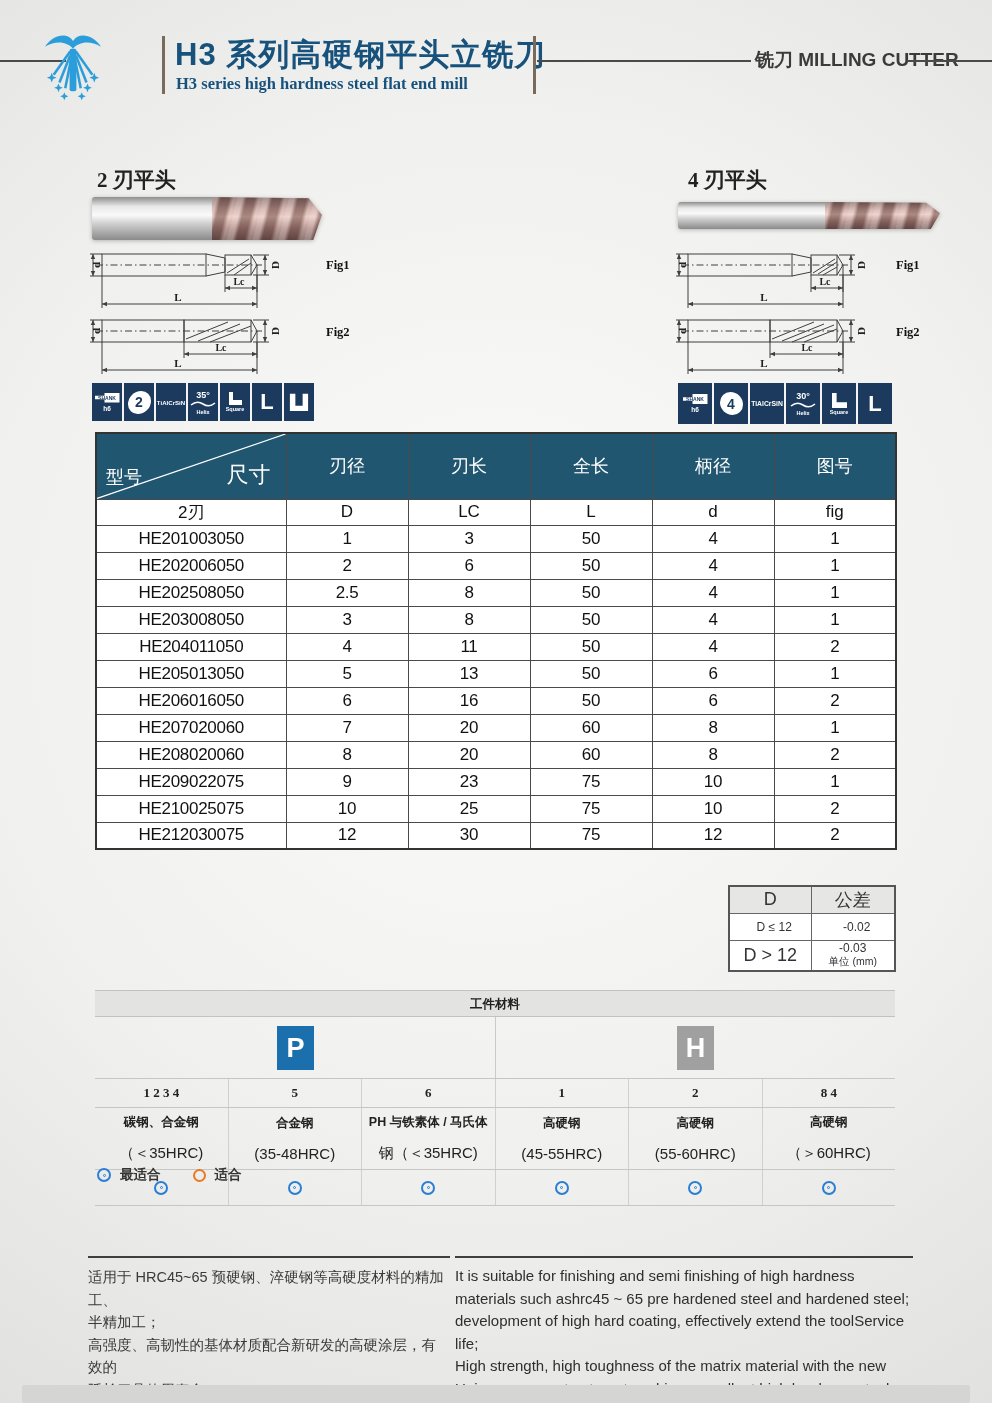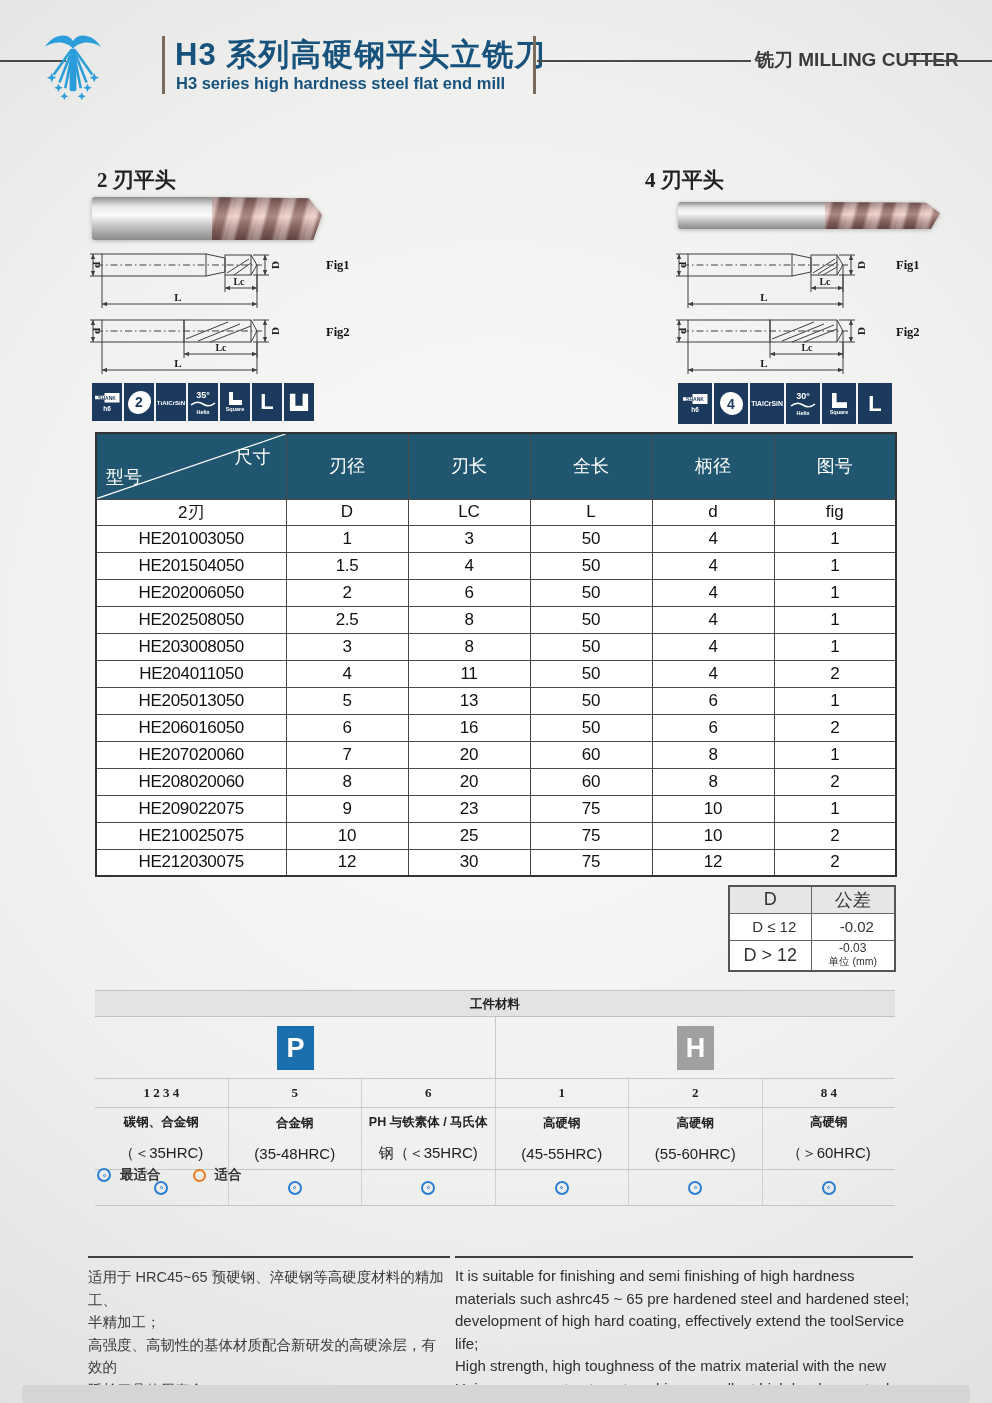--- a/index.html
+++ b/index.html
@@ -5,21 +5,21 @@
   * { margin:0; padding:0; box-sizing:border-box; }
   body { font-family:"Liberation Sans",sans-serif; background:#888; }
   .page { position:relative; width:992px; height:1403px; margin:0 auto; overflow:hidden;
           background:radial-gradient(ellipse 120% 85% at 50% 45%, #fbfbf9 0%, #f0f0ee 45%, #e2e2e0 75%, #d2d2d0 100%); }
 
   
   .hline { position:absolute; height:2px; background:#4a4a4a; }
   .logo { position:absolute; left:44px; top:32px; }
   .vbar { position:absolute; width:3px; background:#7a6a5c; }
   .title-zh { position:absolute; left:175px; top:34px; font-size:31px; font-weight:bold; color:#17527d; letter-spacing:1px; white-space:nowrap; }
-  .title-en { position:absolute; left:176px; top:74px; font-size:16.5px; font-weight:bold; color:#17527d; white-space:nowrap; }
+  .title-en { position:absolute; left:176px; top:74px; font-size:16.5px; font-weight:bold; color:#17527d; white-space:nowrap;font-family:Liberation Serif, serif; }
   .category { position:absolute; left:755px; top:47px; font-size:19px; font-weight:800; color:#3b3b3b; white-space:nowrap; }
 
   
   .sec-title { position:absolute; font-size:21px; font-weight:bold; color:#222; font-family:"Liberation Serif",serif; }
 
   
   .photo { position:absolute; display:flex; filter:drop-shadow(0 1px 2px rgba(0,0,0,0.25)); }
   .photo .shank { height:100%; border-radius:3px 0 0 3px;
     background:linear-gradient(180deg,#8f8f8f 0%,#e8e8e8 22%,#fafafa 42%,#cfcfcf 62%,#8a8a8a 100%); }
   .photo .flute { height:100%; position:relative;
@@ -52,28 +52,28 @@
   
   .spec-table { position:absolute; left:95px; top:432px; border-collapse:collapse; table-layout:fixed;
                 width:800px; background:#fff; border:2px solid #333; }
   .spec-table th, .spec-table td { border:1px solid #4a4a4a; text-align:center; vertical-align:middle; }
   .spec-table th { background:#20566f; color:#fff; height:66px; font-size:18px; font-weight:normal; }
   .spec-table .sub td { height:26px; font-size:17px; color:#111;margin-left:12px; }
   .spec-table .dr td { height:27px; font-size:17px; color:#111; letter-spacing:-0.3px; }
   .diag { position:relative; }
   .diag svg { position:absolute; inset:0; width:100%; height:100%; }
   .diag .c-model { position:absolute; left:9px; bottom:10px; font-size:18px; }
-  .diag .c-size { position:absolute; right:15px; top:11px; font-size:18px; }
+  .diag .c-size { position:absolute; right:15px; top:26px; font-size:22px; }
 
   
   .tol-table { position:absolute; left:728px; top:885px; border-collapse:collapse; table-layout:fixed;
                width:166px; background:#fff; border:2px solid #555; }
   .tol-table td { border:1px solid #666; text-align:center; color:#333; }
   .tol-table .th td { background:#e6e6e4; height:27px; font-size:18px; }
-  .tol-table .r1 td { height:27px; font-size:15px;padding-left:8px; }
+  .tol-table .r1 td { height:27px; font-size:12px;padding-left:8px; }
   .tol-table .r2 td { height:31px; font-size:18px;margin-left:32px; }
   .tol-small { font-size:12px; line-height:1.1; }
   .tol-unit { font-size:10.5px; }
 
   
   .mat { position:absolute; left:95px; top:990px; width:800px; }
   .mat-title { height:27px; line-height:27px; background:#e3e3e1; border-top:1px solid #c2c2c0; border-bottom:1px solid #c2c2c0;
                text-align:center; font-size:12.5px; font-weight:bold; color:#222; }
   .mat-ph { position:relative; height:62px; border-bottom:1px solid #c6c6c4; }
   .mat-ph-div { position:absolute; left:400px; top:0; bottom:0; width:1px; background:#cacac8; }
@@ -135,21 +135,21 @@
   </div>
   <div class="vbar" style="left:162px; top:36px; height:58px;"></div>
   <div class="title-zh">H3 系列高硬钢平头立铣刀</div>
   <div class="title-en">H3 series high hardness steel flat end mill</div>
   <div class="vbar" style="left:533px; top:36px; height:58px;"></div>
   <div class="hline" style="left:537px; top:60px; width:214px;"></div>
   <div class="category">铣刀 MILLING CUTTER</div>
   <div class="hline" style="left:907px; top:60px; width:85px;"></div>
 
   <div class="sec-title" style="left:97px; top:166px;">2 刃平头</div>
-  <div class="sec-title" style="left:645px; top:166px;">4 刃平头</div>
+  <div class="sec-title" style="left:688px; top:166px;">4 刃平头</div>
 
   <div class="photo" style="left:92px; top:197px; width:230px; height:43px;">
     <div class="shank" style="width:52%;"></div>
     <div class="flute" style="width:48%;"></div>
   </div>
   <div class="photo" style="left:678px; top:202px; width:262px; height:27px;">
     <div class="shank" style="width:56%;"></div>
     <div class="flute" style="width:44%;"></div>
   </div>
 
@@ -368,28 +368,20 @@
     </tr>
     <tr class="dr">
           <td>HE201003050</td>
           <td>1</td>
           <td>3</td>
           <td>50</td>
           <td>4</td>
           <td>1</td>
         </tr>
     <tr class="dr">
-          <td>HE201504050</td>
-          <td>1.5</td>
-          <td>4</td>
-          <td>50</td>
-          <td>4</td>
-          <td>1</td>
-        </tr>
-    <tr class="dr">
           <td>HE202006050</td>
           <td>2</td>
           <td>6</td>
           <td>50</td>
           <td>4</td>
           <td>1</td>
         </tr>
     <tr class="dr">
           <td>HE202508050</td>
           <td>2.5</td>

